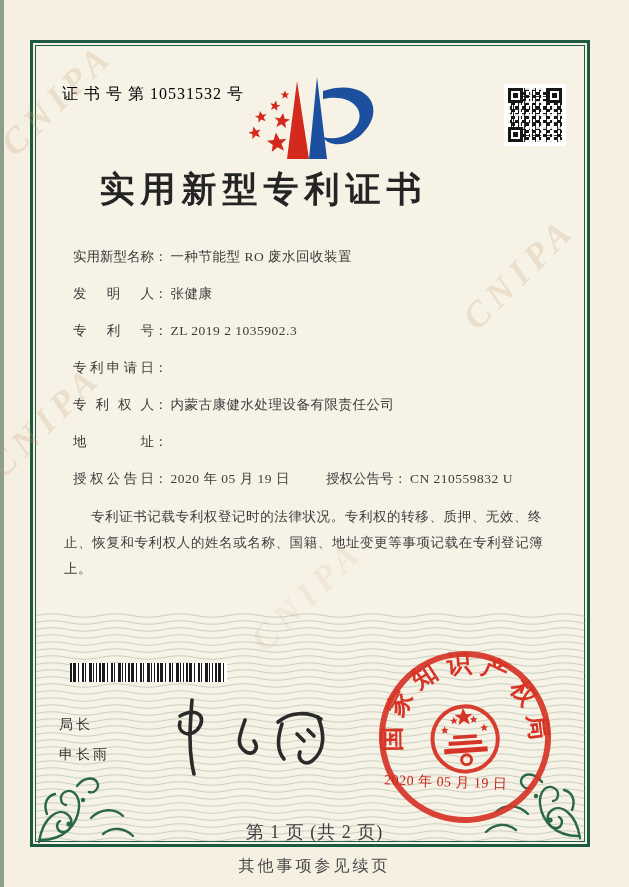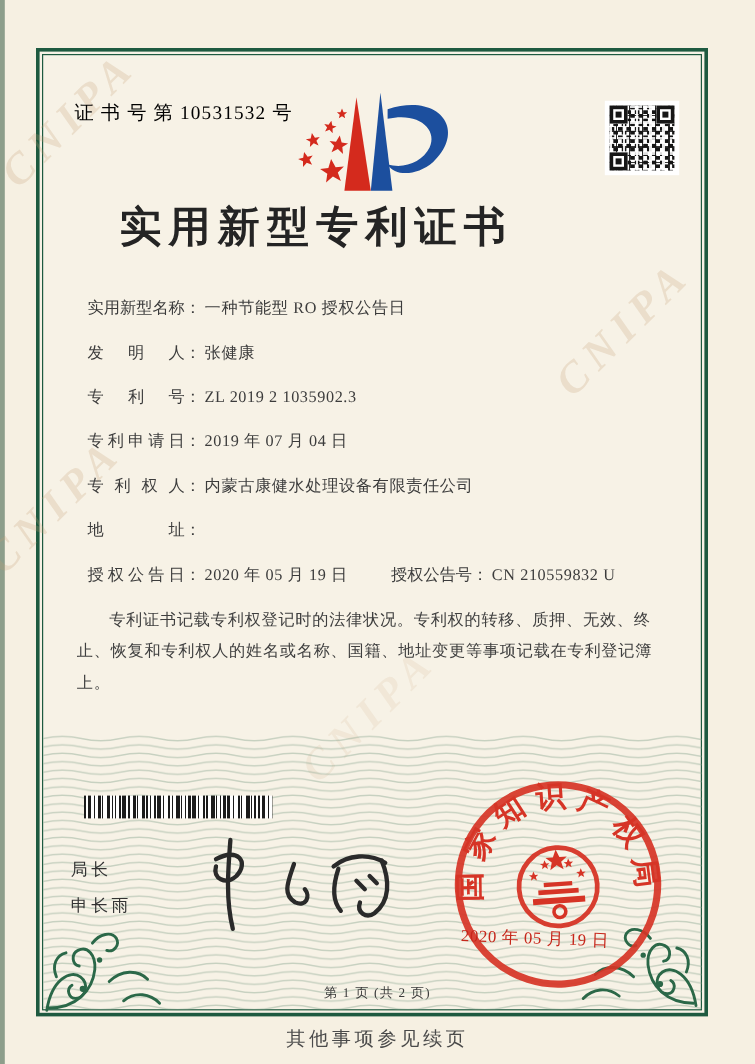--- a/index.html
+++ b/index.html
@@ -69,21 +69,21 @@
   .sig-block div{margin-bottom:12px;}
   .signature{position:absolute;left:150px;top:690px;z-index:2;}
   .seal{position:absolute;left:376px;top:648px;width:178px;height:178px;z-index:3;transform:rotate(-4deg);}
   .seal-date{
     position:absolute;left:384px;top:774px;width:160px;z-index:4;
     color:#c6271b;font-size:14px;letter-spacing:.5px;transform:rotate(2deg);white-space:nowrap;
   }
   .ornament{position:absolute;z-index:2;}
   .orn-left{left:33px;top:758px;}
   .orn-right{left:480px;top:754px;transform:scaleX(-1);}
-  .page-num{position:absolute;left:0;width:629px;top:820px;text-align:center;font-size:11px;letter-spacing:1px;color:#3c3c3c;z-index:4;}
+  .page-num{position:absolute;left:0;width:629px;top:820px;text-align:center;font-size:18px;letter-spacing:1px;color:#3c3c3c;z-index:4;}
   .footer-note{position:absolute;left:0;width:629px;top:856px;text-align:center;font-size:16px;letter-spacing:3px;color:#4a4a4a;}
 </style>
 </head>
 <body>
 
 <div class="scan-edge"></div>
 
 <span class="wm" style="left:-14px;top:78px;">CNIPA</span>
 <span class="wm" style="left:448px;top:252px;">CNIPA</span>
 <span class="wm" style="left:-26px;top:400px;">CNIPA</span>
@@ -126,36 +126,35 @@
     <div class="finder f-bl"></div>
   </div>
 </div>
 
 <div class="title">实用新型专利证书</div>
 
 <div class="fields">
   <div class="row">
     <span class="flabel">实用新型名称</span>
       <span class="colon">：</span>
-    <span class="fvalue">一种节能型 RO 授权公告日</span>
+    <span class="fvalue">一种节能型 RO 废水回收装置</span>
   </div>
   <div class="row">
     <span class="flabel">发明人</span>
       <span class="colon">：</span>
     <span class="fvalue">张健康</span>
   </div>
   <div class="row">
     <span class="flabel">专利号</span>
       <span class="colon">：</span>
     <span class="fvalue">ZL 2019 2 1035902.3</span>
   </div>
   <div class="row">
     <span class="flabel">专利申请日</span>
       <span class="colon">：</span>
-    <span class="fvalue">2019 年 07 月 04 日</span>
   </div>
   <div class="row">
     <span class="flabel">专利权人</span>
       <span class="colon">：</span>
     <span class="fvalue">内蒙古康健水处理设备有限责任公司</span>
   </div>
   <div class="row addr">
     <span class="flabel">地址</span>
       <span class="colon">：</span>
   </div>

